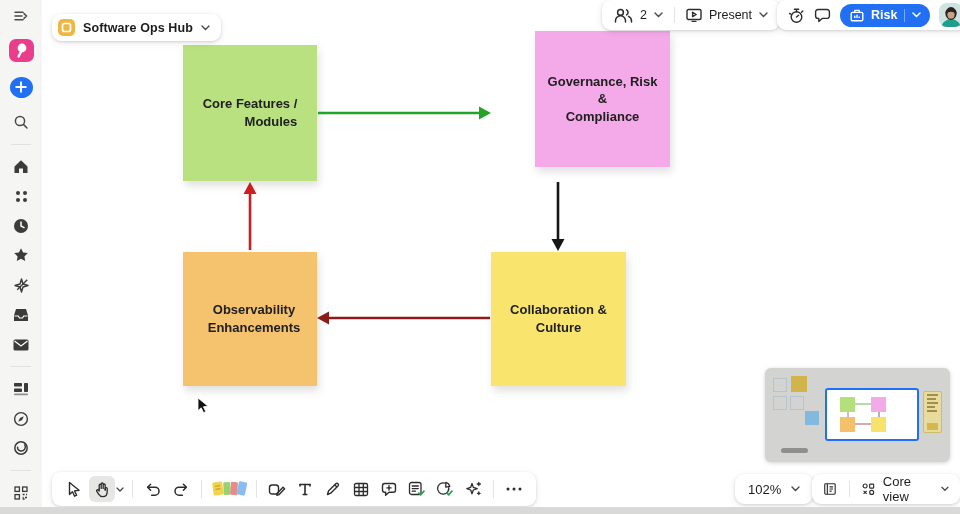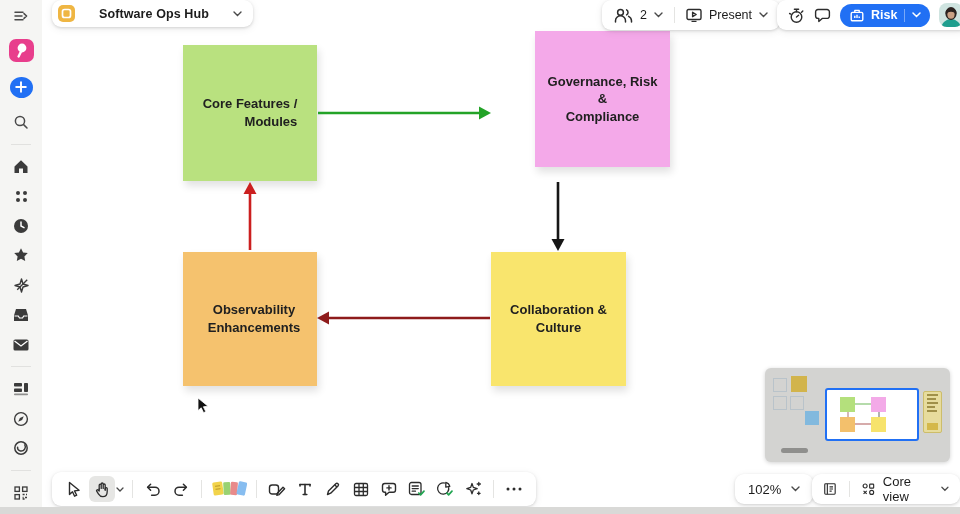--- a/index.html
+++ b/index.html
@@ -10,21 +10,21 @@
   
   .sidebar { position:absolute; left:0; top:0; width:42px; height:507px; background:#f5f5f3; display:flex; flex-direction:column; align-items:center; z-index:30; }
   .sb-toggle { margin-top:8px; height:18px; display:flex; align-items:center; justify-content:center; cursor:pointer; }
   .sb-item { width:30px; height:30px; display:flex; align-items:center; justify-content:center; border-radius:6px; margin-top:2px; }
   .sb-logo { width:25px; height:25px; border-radius:7px; display:flex; align-items:center; justify-content:center; margin-top:14px; }
   .sb-plus { width:23px; height:23px; border-radius:50%; display:flex; align-items:center; justify-content:center; margin-top:15px; }
   .sb-div { width:20px; height:1px; background:#e1e1df; margin:8px 0 6px 0; }
 
   
   .pill { position:absolute; background:#fff; border-radius:9px; box-shadow:0 1px 3px rgba(0,0,0,.14), 0 2px 8px rgba(0,0,0,.07); display:flex; align-items:center; z-index:40; }
-  .board-pill { left:52px; top:0; height:27px; padding:0 11px 0 6px; gap:24px;justify-content:center; }
+  .board-pill { left:52px; top:14px; height:27px; padding:0 11px 0 6px; gap:8px;justify-content:center; }
   .board-icon { width:17px; height:17px; border-radius:5px; display:flex; align-items:center; justify-content:center; }
   .board-title { font-size:12.5px; font-weight:600; color:#1c1c1c; letter-spacing:.1px; }
   .collab-pill { left:602px; top:0; height:30px; padding:0 12px; gap:7px; }
   .pill-txt { font-size:12.5px; color:#1c1c1c; }
   .v-div { width:1px; height:16px; background:#e4e4e2; margin:0 4px; }
   .account-pill { left:777px; top:0; height:30px; padding:0 5px 0 10px; gap:9px; }
   .share-btn { height:23px; border-radius:12px; display:flex; align-items:center; gap:7px; padding:0 9px 0 10px; cursor:pointer; }
   .share-label { color:#fff; font-size:12.5px; font-weight:600; }
   .share-div { width:1px; height:13px; background:rgba(255,255,255,.4); }
   .avatar { width:24px; height:24px; border-radius:8px; overflow:hidden; flex:0 0 auto; }

